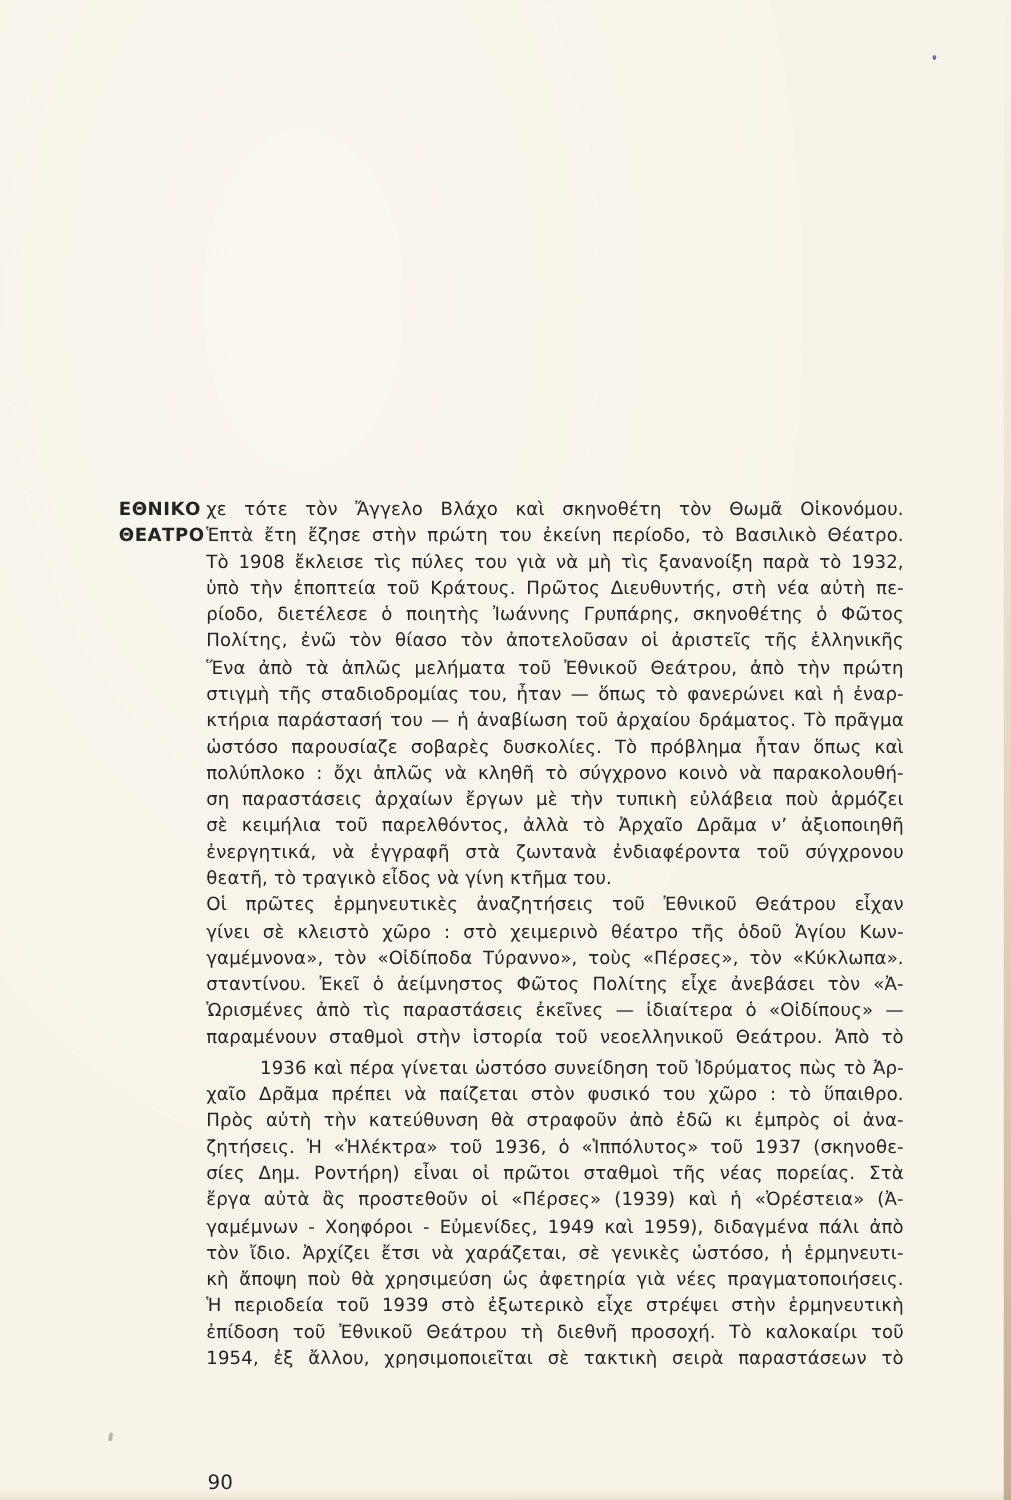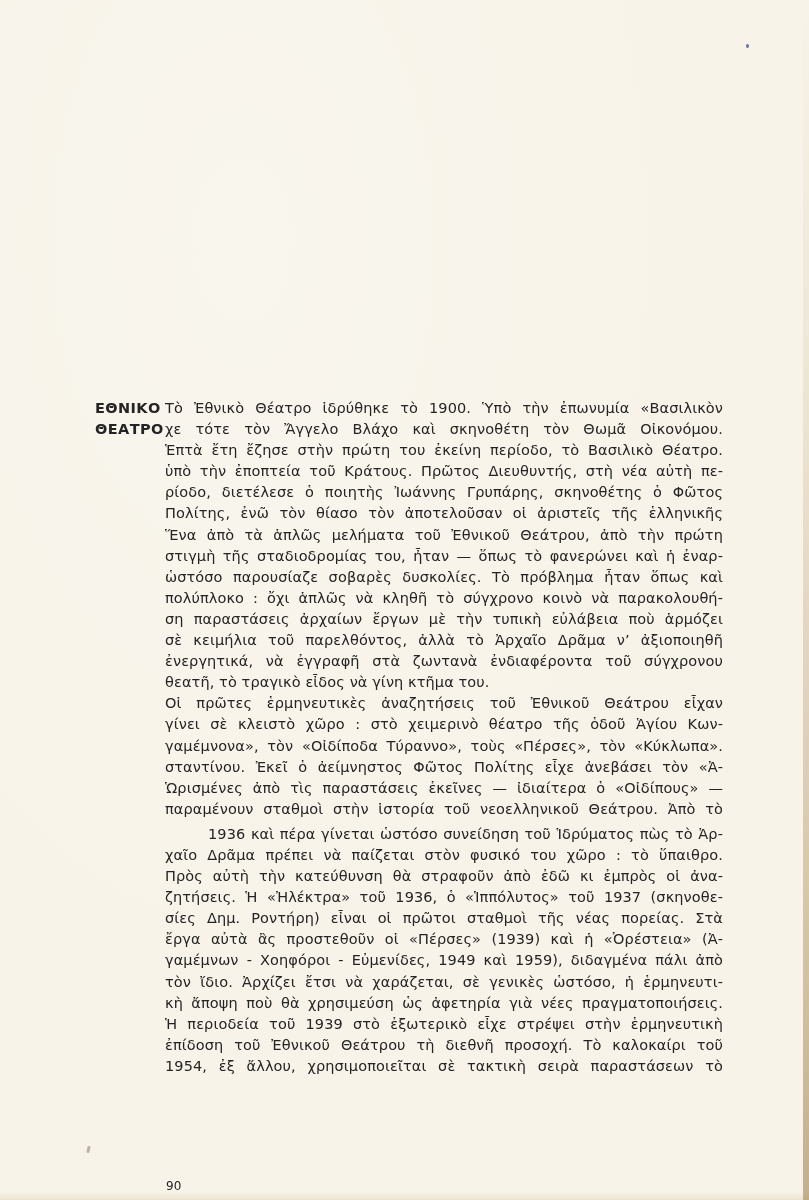--- a/index.html
+++ b/index.html
@@ -38,21 +38,21 @@
   .line {
     text-align: justify;
     text-align-last: left;
     white-space: normal;
   }
   .line.just { text-align-last: justify; }
   .line.gap { margin-top: 4px; margin-left: 43px; }
   .page-number {
     position: absolute;
     left: 166px; top: 1176px;
-    font-size: 12px;
+    font-size: 16px;
     line-height: 20px;
   }
   .edge-shade {
     position: absolute;
     top: 0; right: 0; width: 6px; height: 1200px;
     background: linear-gradient(to bottom,
       rgba(190,160,110,0) 0%,
       rgba(190,160,110,0.15) 30%,
       rgba(175,145,95,0.45) 75%,
       rgba(160,130,85,0.6) 100%);
@@ -83,28 +83,29 @@
 <body>
 
 <div class="page">
 
   <div class="margin-heading">
     <div>ΕΘΝΙΚΟ</div>
     <div>ΘΕΑΤΡΟ</div>
   </div>
 
   <div class="body-text">
-      <div class="line just">Τὸ Ἐθνικὸ Θέατρο ἱδρύθηκε τὸ 1900. Ὑπὸ τὴν ἐπωνυμία «Βασιλικὸν</div>
       <div class="line just">χε τότε τὸν Ἄγγελο Βλάχο καὶ σκηνοθέτη τὸν Θωμᾶ Οἰκονόμου.</div>
       <div class="line just">Ἑπτὰ ἔτη ἔζησε στὴν πρώτη του ἐκείνη περίοδο, τὸ Βασιλικὸ Θέατρο.</div>
+      <div class="line just">Τὸ 1908 ἔκλεισε τὶς πύλες του γιὰ νὰ μὴ τὶς ξανανοίξη παρὰ τὸ 1932,</div>
       <div class="line just">ὑπὸ τὴν ἐποπτεία τοῦ Κράτους. Πρῶτος Διευθυντής, στὴ νέα αὐτὴ πε-</div>
       <div class="line just">ρίοδο, διετέλεσε ὁ ποιητὴς Ἰωάννης Γρυπάρης, σκηνοθέτης ὁ Φῶτος</div>
       <div class="line just">Πολίτης, ἐνῶ τὸν θίασο τὸν ἀποτελοῦσαν οἱ ἀριστεῖς τῆς ἑλληνικῆς</div>
       <div class="line just">Ἕνα ἀπὸ τὰ ἁπλῶς μελήματα τοῦ Ἐθνικοῦ Θεάτρου, ἀπὸ τὴν πρώτη</div>
       <div class="line just">στιγμὴ τῆς σταδιοδρομίας του, ἦταν — ὅπως τὸ φανερώνει καὶ ἡ ἐναρ-</div>
+      <div class="line just">κτήρια παράστασή του — ἡ ἀναβίωση τοῦ ἀρχαίου δράματος. Τὸ πρᾶγμα</div>
       <div class="line just">ὡστόσο παρουσίαζε σοβαρὲς δυσκολίες. Τὸ πρόβλημα ἦταν ὅπως καὶ</div>
       <div class="line just">πολύπλοκο : ὄχι ἁπλῶς νὰ κληθῆ τὸ σύγχρονο κοινὸ νὰ παρακολουθή-</div>
       <div class="line just">ση παραστάσεις ἀρχαίων ἔργων μὲ τὴν τυπικὴ εὐλάβεια ποὺ ἁρμόζει</div>
       <div class="line just">σὲ κειμήλια τοῦ παρελθόντος, ἀλλὰ τὸ Ἀρχαῖο Δρᾶμα ν’ ἀξιοποιηθῆ</div>
       <div class="line just">ἐνεργητικά, νὰ ἐγγραφῆ στὰ ζωντανὰ ἐνδιαφέροντα τοῦ σύγχρονου</div>
       <div class="line">θεατῆ, τὸ τραγικὸ εἶδος νὰ γίνη κτῆμα του.</div>
       <div class="line just">Οἱ πρῶτες ἑρμηνευτικὲς ἀναζητήσεις τοῦ Ἐθνικοῦ Θεάτρου εἶχαν</div>
       <div class="line just">γίνει σὲ κλειστὸ χῶρο : στὸ χειμερινὸ θέατρο τῆς ὁδοῦ Ἁγίου Κων-</div>
       <div class="line just">γαμέμνονα», τὸν «Οἰδίποδα Τύραννο», τοὺς «Πέρσες», τὸν «Κύκλωπα».</div>
       <div class="line just">σταντίνου. Ἐκεῖ ὁ ἀείμνηστος Φῶτος Πολίτης εἶχε ἀνεβάσει τὸν «Ἀ-</div>

